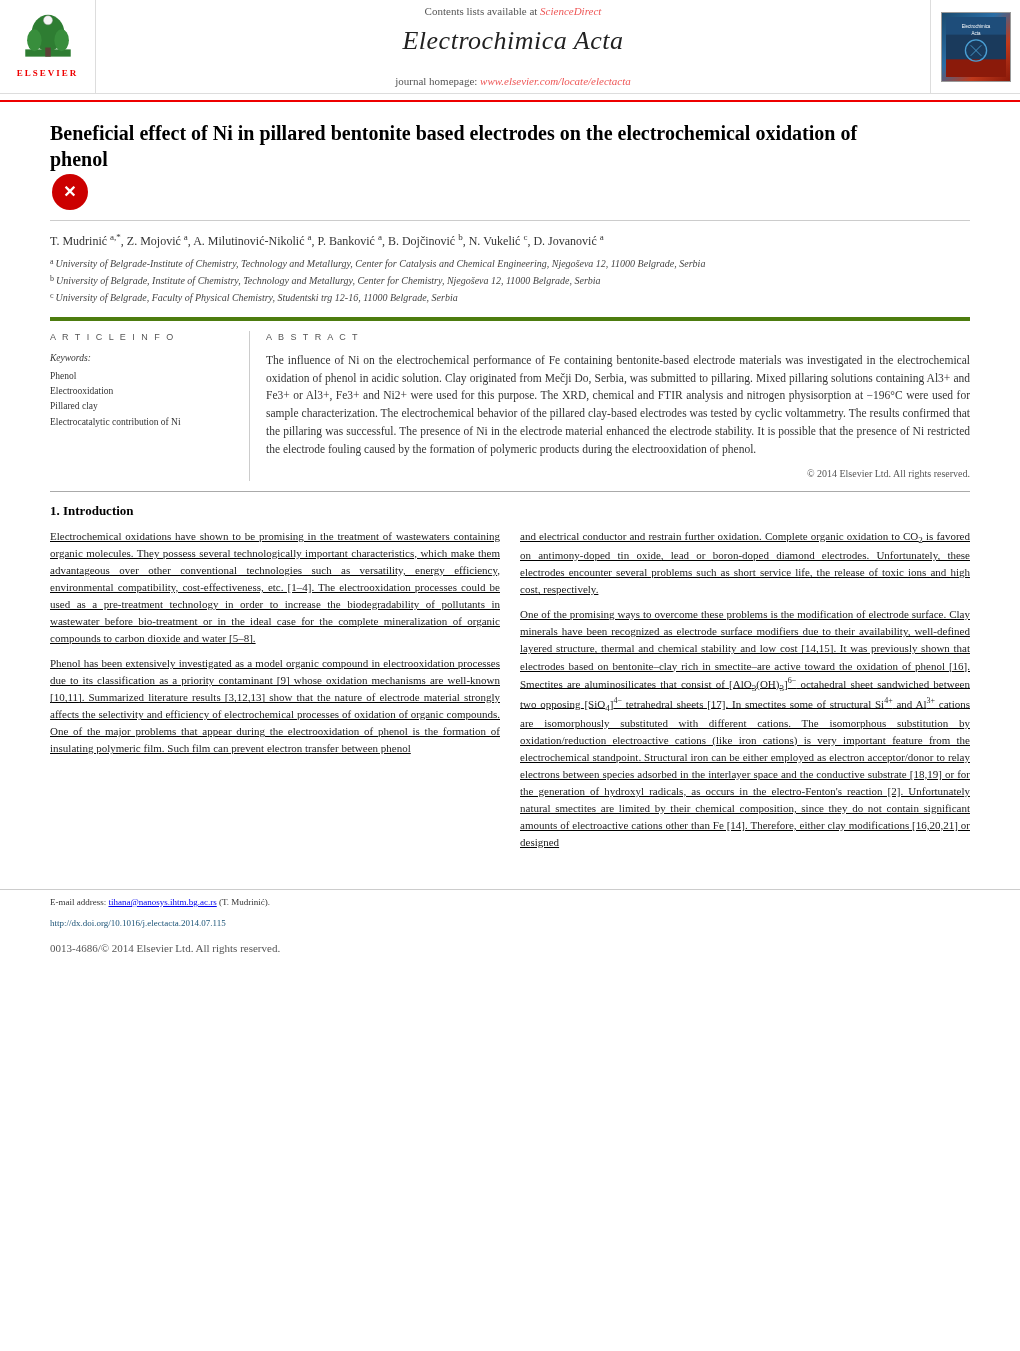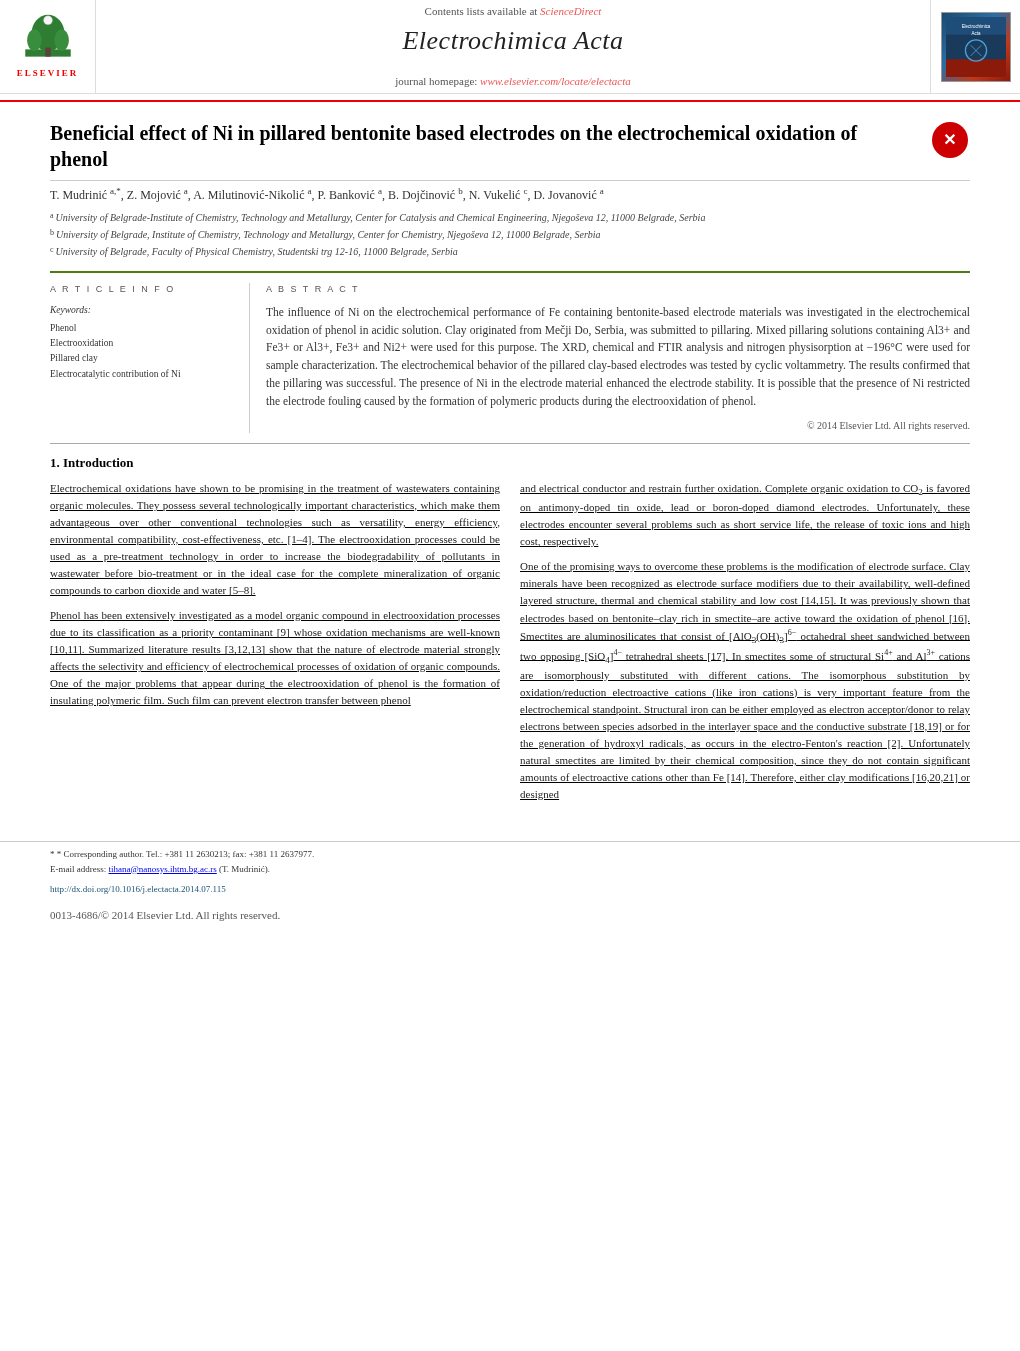--- a/index.html
+++ b/index.html
@@ -106,23 +106,24 @@
     
     .main-content {
       padding: 18px 50px 18px 50px;
     }
 
     
     .article-title-section {
       display: flex;
       justify-content: space-between;
       align-items: flex-start;
-      margin-bottom: 4px;
+      margin-bottom: 10px;
       padding-bottom: 8px;
       border-bottom: 1px solid #ccc;
+      flex-direction: column;
     }
     .article-title {
       font-size: 20px;
       font-weight: bold;
       color: #000;
       line-height: 1.3;
       max-width: 830px;
     }
     .crossmark {
       width: 40px;
@@ -172,21 +173,21 @@
       font-size: 8px;
       vertical-align: super;
       margin-right: 2px;
       font-style: normal;
     }
 
     
     .two-col {
       display: flex;
       gap: 16px;
-      border-top: 2px solid #4d7c0f;
+      border-top: 4px solid #4d7c0f;
       padding-top: 10px;
       margin-bottom: 10px;
     }
     .col-left {
       width: 200px;
       min-width: 200px;
       border-right: 1px solid #ccc;
       padding-right: 12px;
     }
     .col-right {
@@ -426,24 +427,20 @@
       <div class="body-para">
         One of the promising ways to overcome these problems is the modification of electrode surface. Clay minerals have been recognized as electrode surface modifiers due to their availability, well-defined layered structure, thermal and chemical stability and low cost [14,15]. It was previously shown that electrodes based on bentonite–clay rich in smectite–are active toward the oxidation of phenol [16]. Smectites are aluminosilicates that consist of [AlO<sub>3</sub>(OH)<sub>3</sub>]<sup>6−</sup> octahedral sheet sandwiched between two opposing [SiO<sub>4</sub>]<sup>4−</sup> tetrahedral sheets [17]. In smectites some of structural Si<sup>4+</sup> and Al<sup>3+</sup> cations are isomorphously substituted with different cations. The isomorphous substitution by oxidation/reduction electroactive cations (like iron cations) is very important feature from the electrochemical standpoint. Structural iron can be either employed as electron acceptor/donor to relay electrons between species adsorbed in the interlayer space and the conductive substrate [18,19] or for the generation of hydroxyl radicals, as occurs in the electro-Fenton's reaction [2]. Unfortunately natural smectites are limited by their chemical composition, since they do not contain significant amounts of electroactive cations other than Fe [14]. Therefore, either clay modifications [16,20,21] or designed
       </div>
     </div>
   </div>
 
 </div>
 
 <div class="page-footer">
   <div class="footnote">
-    <span>*</span>
-    <span>* Corresponding author. Tel.: +381 11 2630213; fax: +381 11 2637977.</span>
-  </div>
-  <div class="footnote">
     <span>E-mail address:</span>
     <a href="#">tihana@nanosys.ihtm.bg.ac.rs</a>
     <span>(T. Mudrinić).</span>
   </div>
   <div style="height:6px;"></div>
   <div class="doi-line">http://dx.doi.org/10.1016/j.electacta.2014.07.115</div>
   <div class="issn-line">0013-4686/© 2014 Elsevier Ltd. All rights reserved.</div>
 </div>
 
 </body></html>

